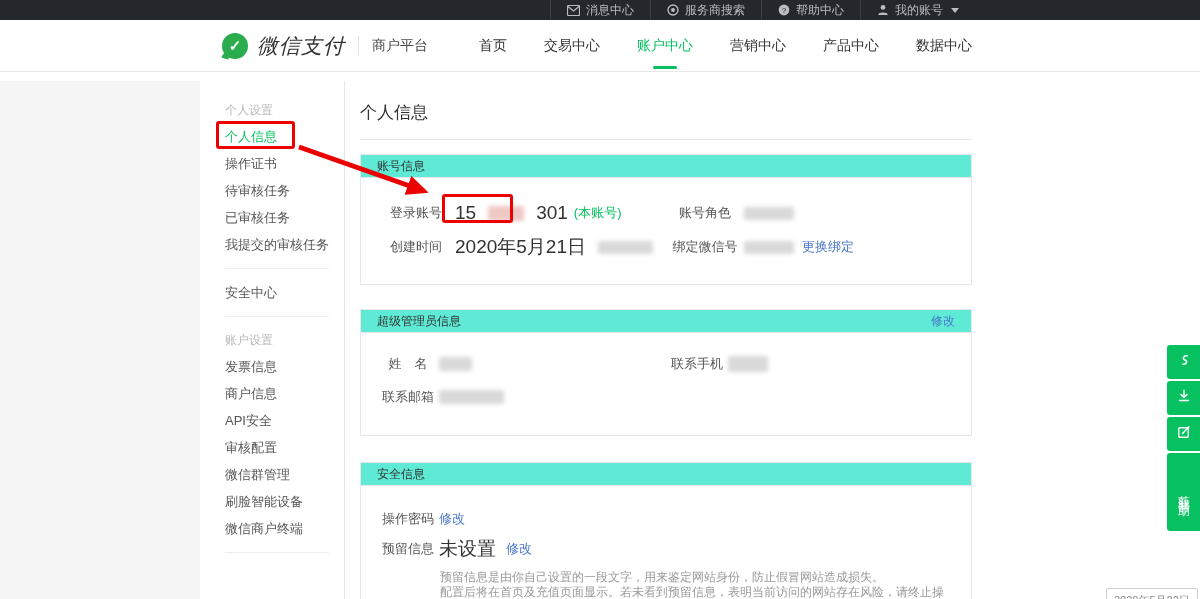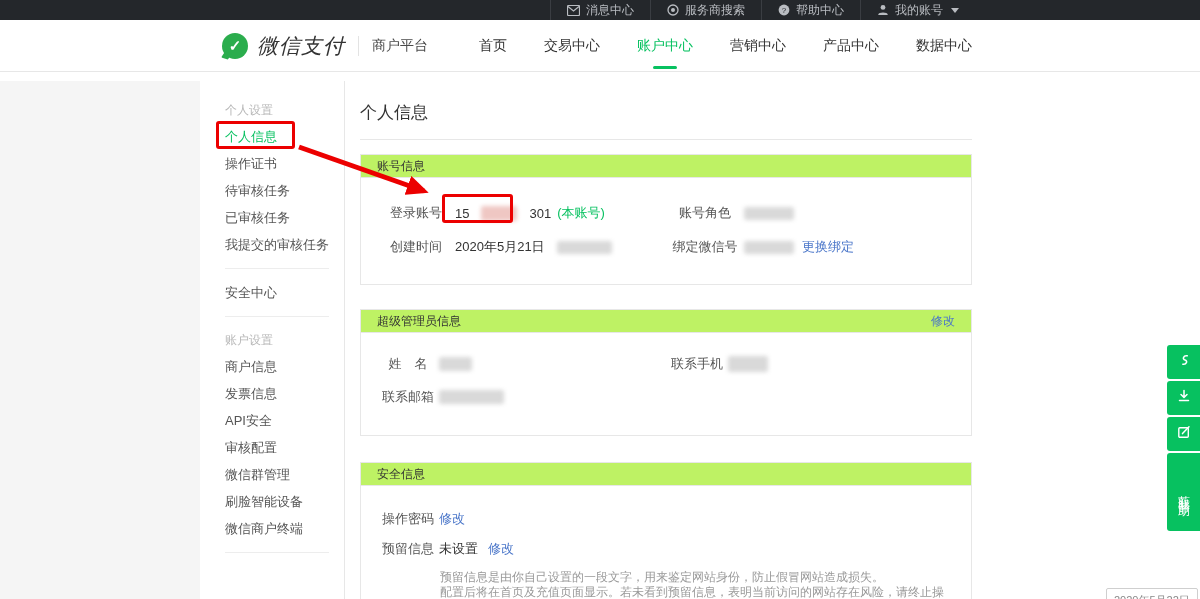--- a/index.html
+++ b/index.html
@@ -62,34 +62,34 @@
   .side-divider { height:1px; background:#EDEDED; margin:10px 15px 10px 25px; }
 
   
   .main { position:absolute; left:360px; top:0; width:612px; }
   .page-title { margin-top:20px; font-size:17px; color:#333; font-weight:normal; }
   .title-rule { margin-top:15px; height:1px; background:#E7E7E7; }
   .panel { border:1px solid #E7E7E7; margin-top:14px; background:#fff; }
   .panel + .panel { margin-top:24px; }
   .panel.security { margin-top:26px; }
   .panel-header {
-    height:23px; line-height:22px; background:#bef264; border-bottom:1px solid #E7E7E7;
+    height:23px; line-height:22px; background:#5eead4; border-bottom:1px solid #E7E7E7;
     padding:0 16px; font-size:12px; color:#333; display:flex; justify-content:space-between; align-items:flex-end;
   }
   .panel-body { padding:18px 16px 20px; }
   .panel.admin .panel-body { padding:14px 16px 22px; }
   .panel.security .panel-body { padding:18px 16px 20px; }
   .info-row { display:flex;text-align:center; }
   .col { width:295px; display:flex; align-items:center; height:34px; }
   .col.wide { width:580px; }
   .admin .col, .security .col { height:33px; }
   .security .col { height:30px; }
   .flabel { width:78px; flex-shrink:0; font-size:13px; color:#555; }
   .flabel.narrow { width:62px; }
-  .fvalue { font-size:13px; color:#333; display:flex; align-items:center; gap:12px; }
+  .fvalue { font-size:19px; color:#333; display:flex; align-items:center; gap:12px; }
   .green-tag { color:#07C160; font-size:13px; margin-left:6px; }
   .blue-link { color:#4A76C9; font-size:13px; cursor:pointer; text-decoration:none; }
   .redact {
     display:inline-block; background:#D9D9D9; filter:blur(2px); border-radius:2px; vertical-align:middle;
   }
   .redact.pink { background:#EFC7C3; }
   .sec-desc { margin:6px 0 0 63px; font-size:12px; color:#999; line-height:15px; }
 
   
   .anno-box { position:absolute; border:3px solid #EC0000; border-radius:3px; z-index:50; pointer-events:none; }
@@ -182,22 +182,22 @@
     <div class="side-section-title">个人设置</div>
     <div class="side-item active">个人信息</div>
     <div class="side-item">操作证书</div>
     <div class="side-item">待审核任务</div>
     <div class="side-item">已审核任务</div>
     <div class="side-item">我提交的审核任务</div>
     <div class="side-divider"></div>
     <div class="side-item">安全中心</div>
     <div class="side-divider"></div>
     <div class="side-section-title">账户设置</div>
+    <div class="side-item">发票信息</div>
     <div class="side-item">商户信息</div>
-    <div class="side-item">发票信息</div>
     <div class="side-item">API安全</div>
     <div class="side-item">审核配置</div>
     <div class="side-item">微信群管理</div>
     <div class="side-item">刷脸智能设备</div>
     <div class="side-item">微信商户终端</div>
     <div class="side-divider"></div>
   </div>
 
   <div class="main">
     <h1 class="page-title">个人信息</h1>

